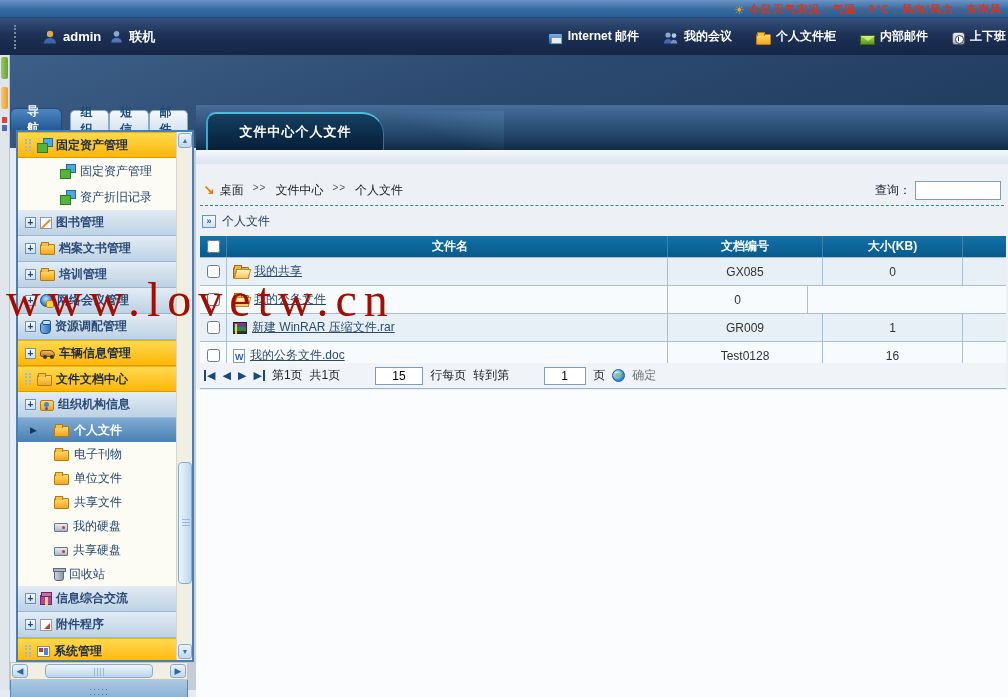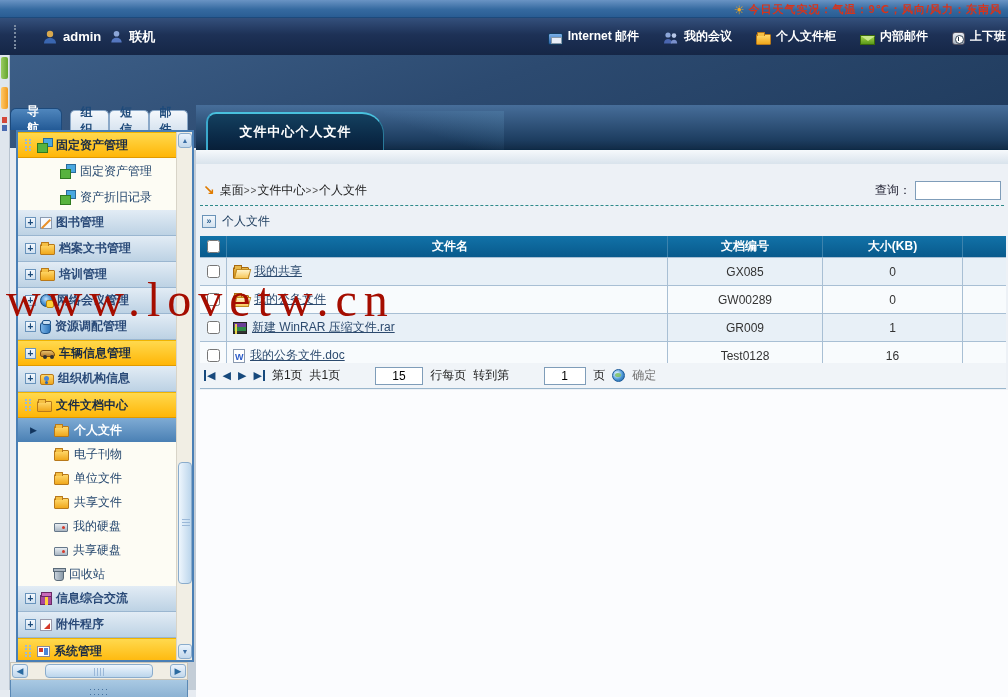--- a/index.html
+++ b/index.html
@@ -97,21 +97,21 @@
     border-radius:0 0 0 60px;background:linear-gradient(200deg,rgba(90,140,180,.35),rgba(20,50,80,0) 60%);}
   .ctab{position:absolute;left:10px;top:7px;width:178px;height:38px;
     background:linear-gradient(180deg,#14405f,#0a2845 70%,#081f38);
     border-top:2px solid #49c1de;border-left:2px solid #3aa8cc;border-right:1px solid #2a7a9a;
     border-radius:10px 22px 0 0;display:flex;align-items:center;justify-content:center;cursor:pointer;}
   .ctab span{color:#fff;font-weight:bold;font-size:13px;letter-spacing:1px;}
   .strip{position:absolute;left:0;top:45px;width:812px;height:14px;background:linear-gradient(180deg,#f6f9fc,#d9e3ec);}
 
   .crumb-row{position:absolute;left:7px;top:75px;width:798px;height:20px;display:flex;align-items:center;}
   .crumb-arrow{color:#e07b00;font-weight:bold;font-size:14px;margin-right:5px;}
-  .crumb{display:flex;align-items:center;gap:0;color:#222;font-size:12px;}
+  .crumb{display:flex;gap:9px;color:#222;font-size:12px;}
   .crumb .sep{color:#555;font-size:10px;letter-spacing:1px;}
   .crumb .ci{cursor:pointer;}
   .search-area{position:absolute;right:0;top:0;height:20px;display:flex;align-items:center;gap:4px;}
   .search-label{color:#223;font-size:12px;}
   .search-input{width:86px;height:19px;border:1px solid #7f9db9;background:#fff;font-size:12px;padding:0 3px;}
 
   .dashline{position:absolute;left:4px;top:100px;width:804px;border-top:1px dashed #2e8a8a;}
   .section-row{position:absolute;left:6px;top:106px;height:20px;display:flex;align-items:center;gap:6px;}
   .sec-ic{width:14px;height:13px;background:linear-gradient(180deg,#f2f7fc,#d4e2ef);border:1px solid #6a93b8;
     color:#2a5e8e;font-size:9px;font-weight:bold;text-align:center;line-height:11px;cursor:pointer;}
@@ -316,30 +316,30 @@
       <div class="tgroup">
         <span class="plusbox"></span>
         <span class="ic i-jar"></span>
         <span class="tlabel">资源调配管理</span>
       </div>
       <div class="tgroup orange">
         <span class="plusbox"></span>
         <span class="ic i-car"></span>
         <span class="tlabel">车辆信息管理</span>
       </div>
+      <div class="tgroup orange">
+        <span class="grip"></span>
+        <span class="ic i-folder"></span>
+        <span class="tlabel">文件文档中心</span>
+      </div>
+
       <div class="tgroup">
         <span class="plusbox"></span>
         <span class="ic i-org"></span>
         <span class="tlabel">组织机构信息</span>
-      </div>
-
-      <div class="tgroup orange">
-        <span class="grip"></span>
-        <span class="ic i-folder"></span>
-        <span class="tlabel">文件文档中心</span>
       </div>
       <div class="tchild sel">
         <span class="sel-arrow">▶</span>
         <span class="ic i-folder"></span>
         <span class="tlabel">个人文件</span>
       </div>
       <div class="tchild">
         <span class="ic i-folder"></span>
         <span class="tlabel">电子刊物</span>
       </div>
@@ -458,21 +458,20 @@
     </div>
 
     <div class="trow plain">
       <div class="td c-sel">
           <input type="checkbox" style="">
         </div>
       <div class="td c-name">
         <span class="ic i-folder-open"></span>
         <span class="fname">我的公务文件</span>
       </div>
-      <div class="td c-code center">GW00289</div>
       <div class="td c-size center">0</div>
       <div class="td c-extra"></div>
     </div>
 
     <div class="trow alt">
       <div class="td c-sel">
           <input type="checkbox" style="">
         </div>
       <div class="td c-name">
         <span class="ic i-rar"></span>

